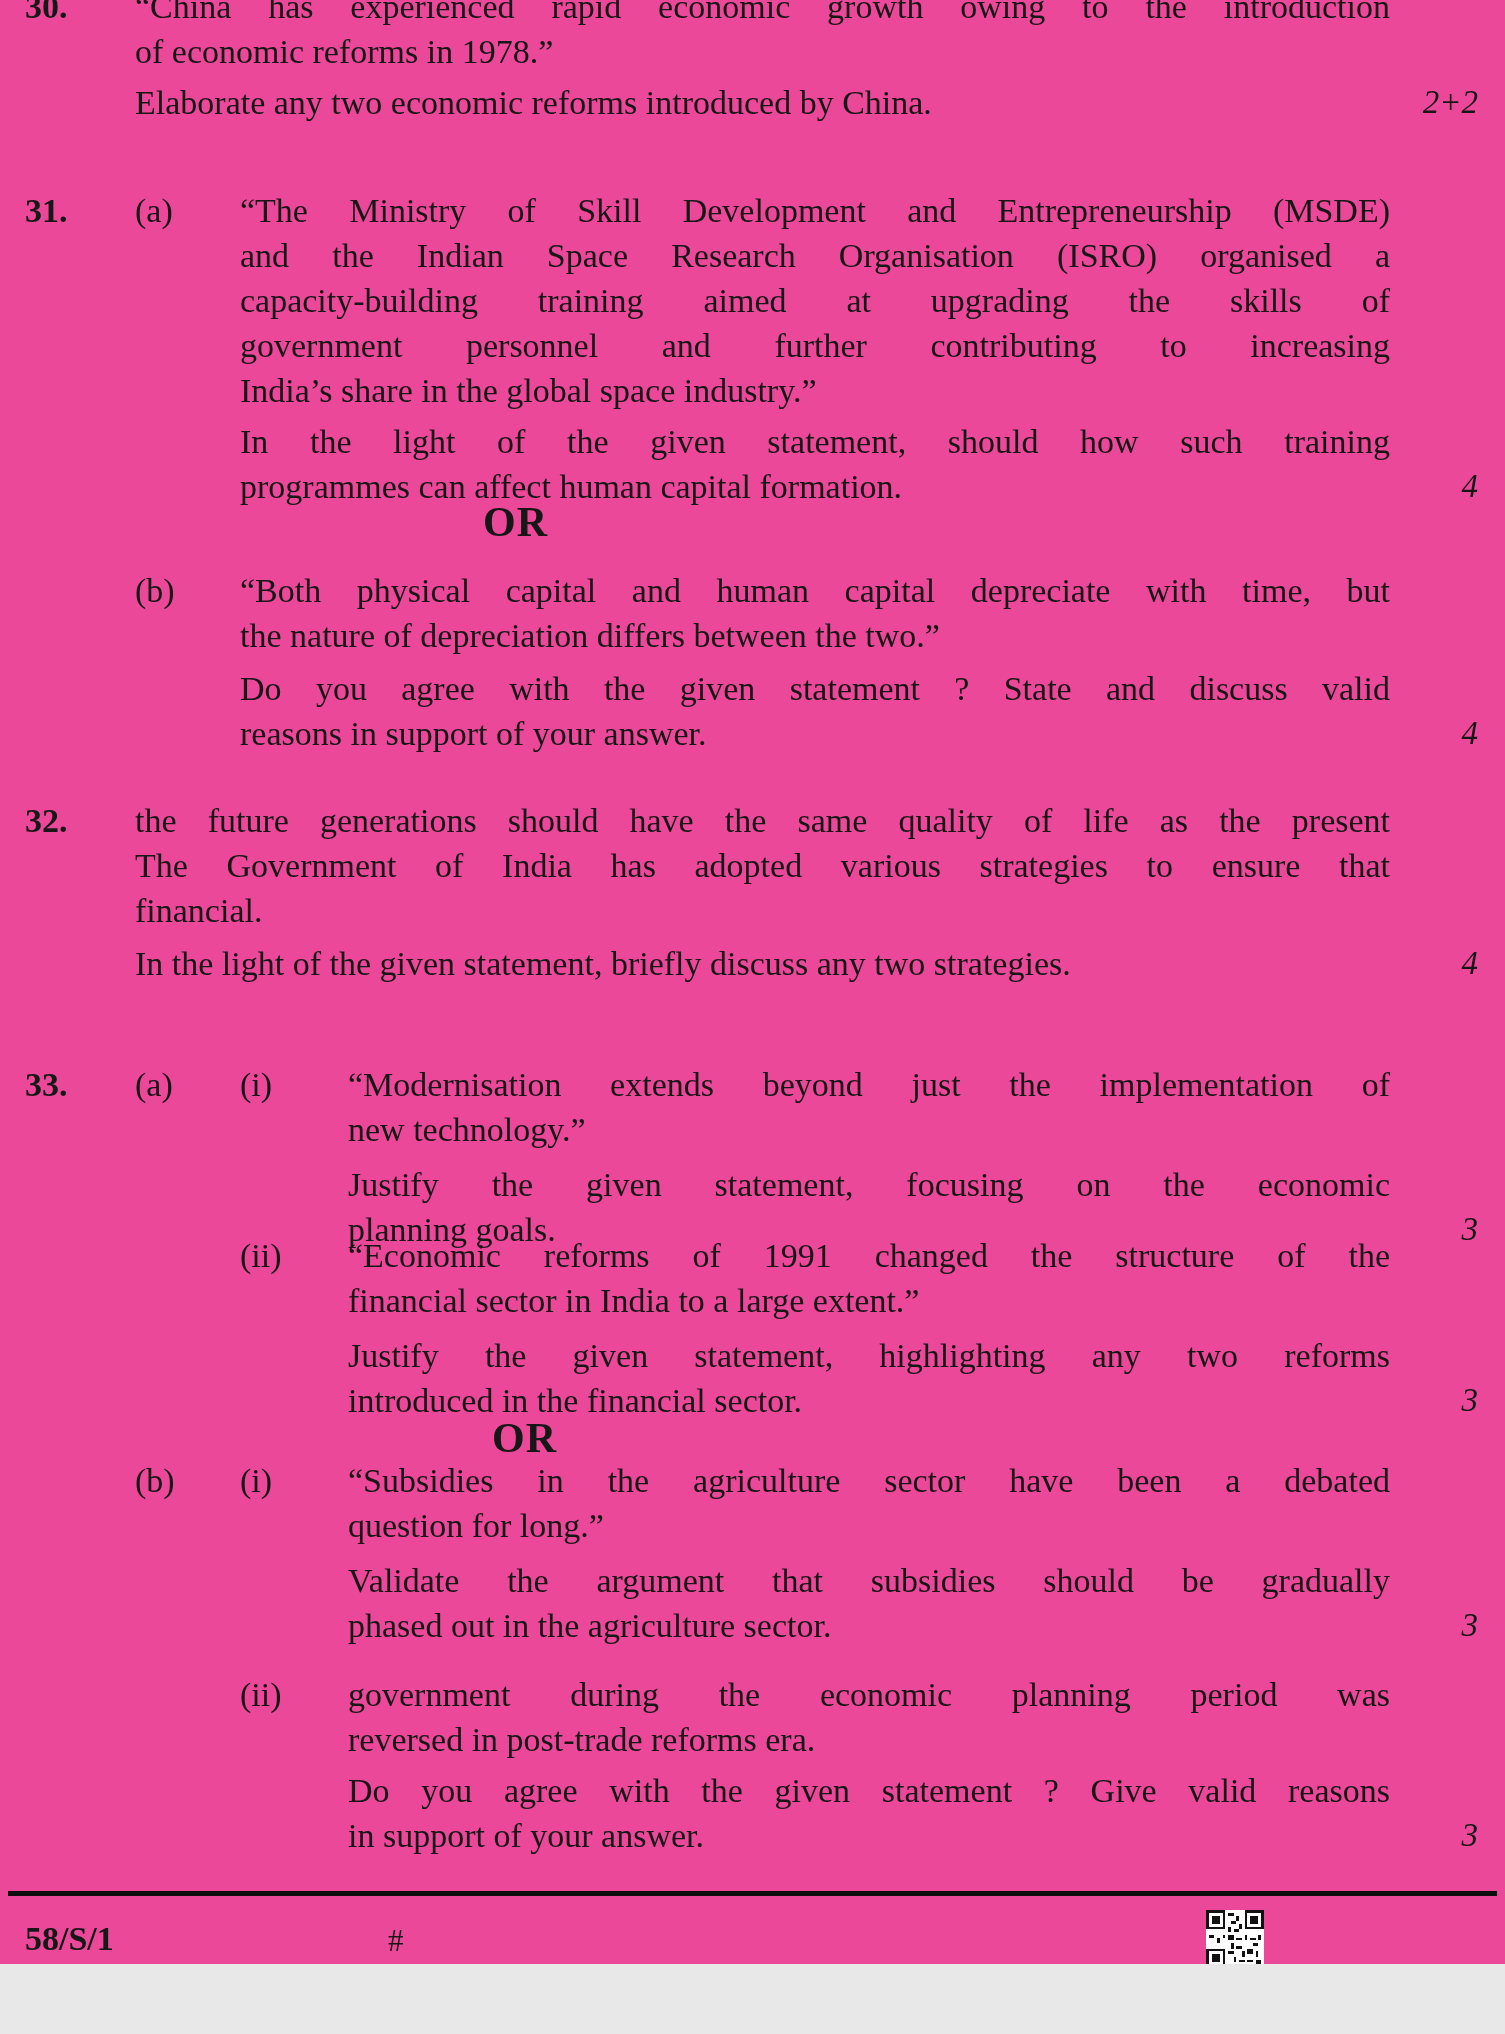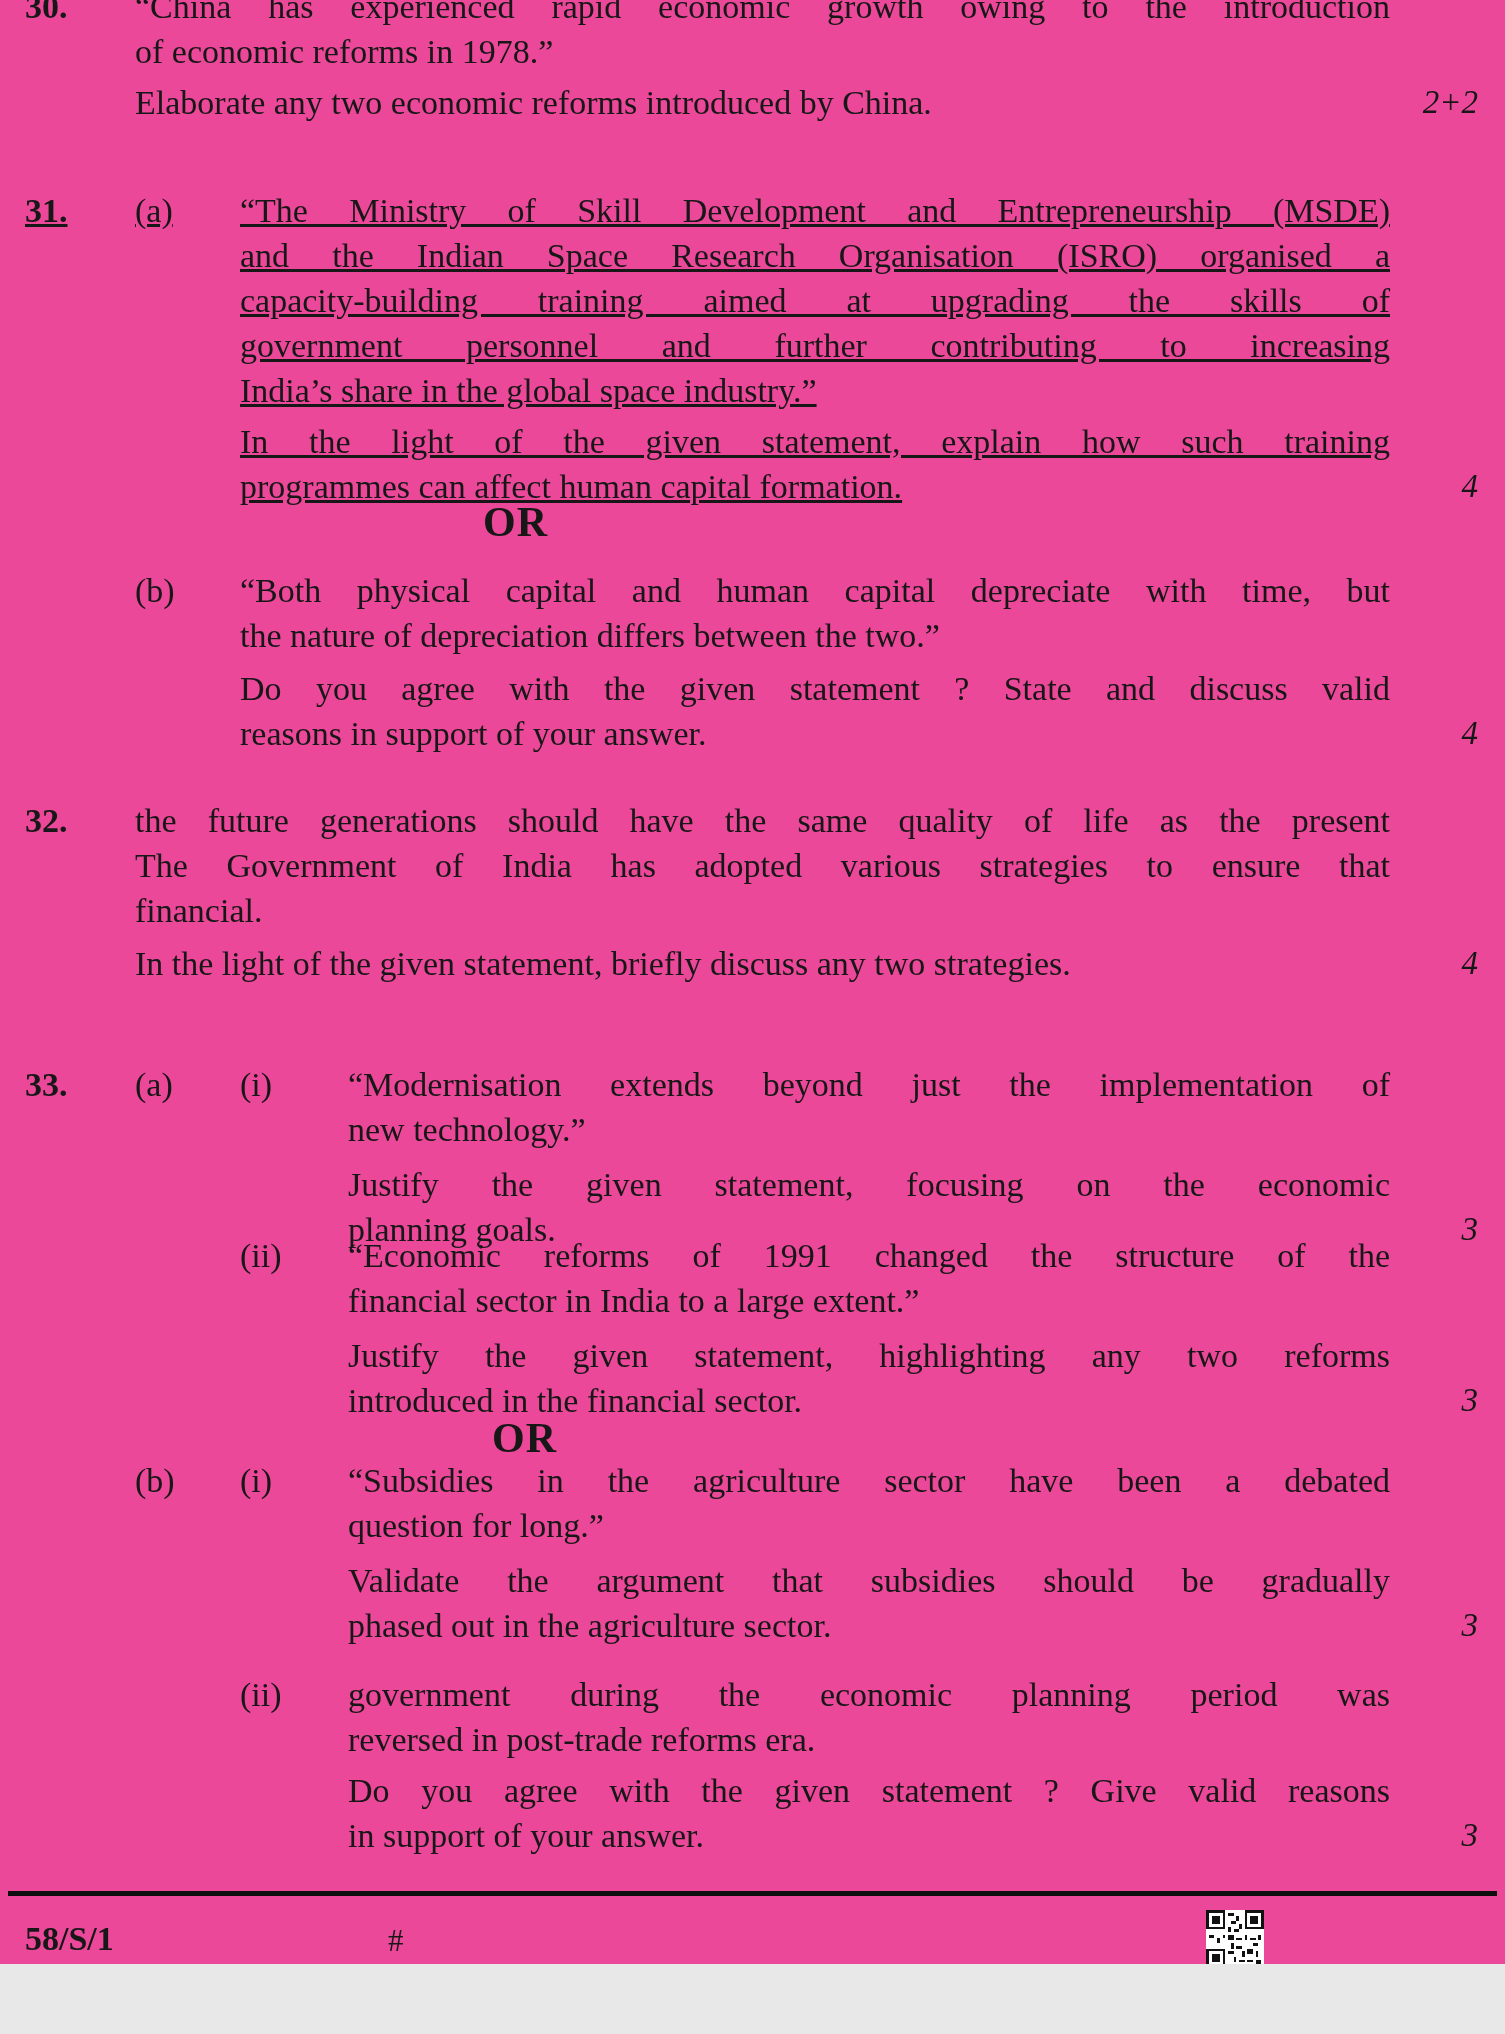--- a/index.html
+++ b/index.html
@@ -52,33 +52,33 @@
       </div>
       <div class="para g6">
         <div class="ln last">
           <span>Elaborate any two economic reforms introduced by China.</span>
           <span class="marks">2+2</span>
         </div>
       </div>
     </div>
   </div>
 
-  <div class="block" style="top:188px;text-decoration:underline;">
+  <div class="block" style="top:188px;">
     <div class="col-num">31.</div>
     <div class="col-a">(a)</div>
     <div class="w2">
       <div class="para">
         <div class="ln">“The Ministry of Skill Development and Entrepreneurship (MSDE)</div>
         <div class="ln">and the Indian Space Research Organisation (ISRO) organised a</div>
         <div class="ln">capacity-building training aimed at upgrading the skills of</div>
         <div class="ln">government personnel and further contributing to increasing</div>
         <div class="ln last">India’s share in the global space industry.”</div>
       </div>
       <div class="para g6">
-        <div class="ln">In the light of the given statement, explain how such training</div>
+        <div class="ln">In the light of the given statement, should how such training</div>
         <div class="ln last">
           <span>programmes can affect human capital formation.</span>
           <span class="marks">4</span>
         </div>
       </div>
     </div>
   </div>
 
   <div class="or" style="top:500px;left:483px;">OR</div>
 

